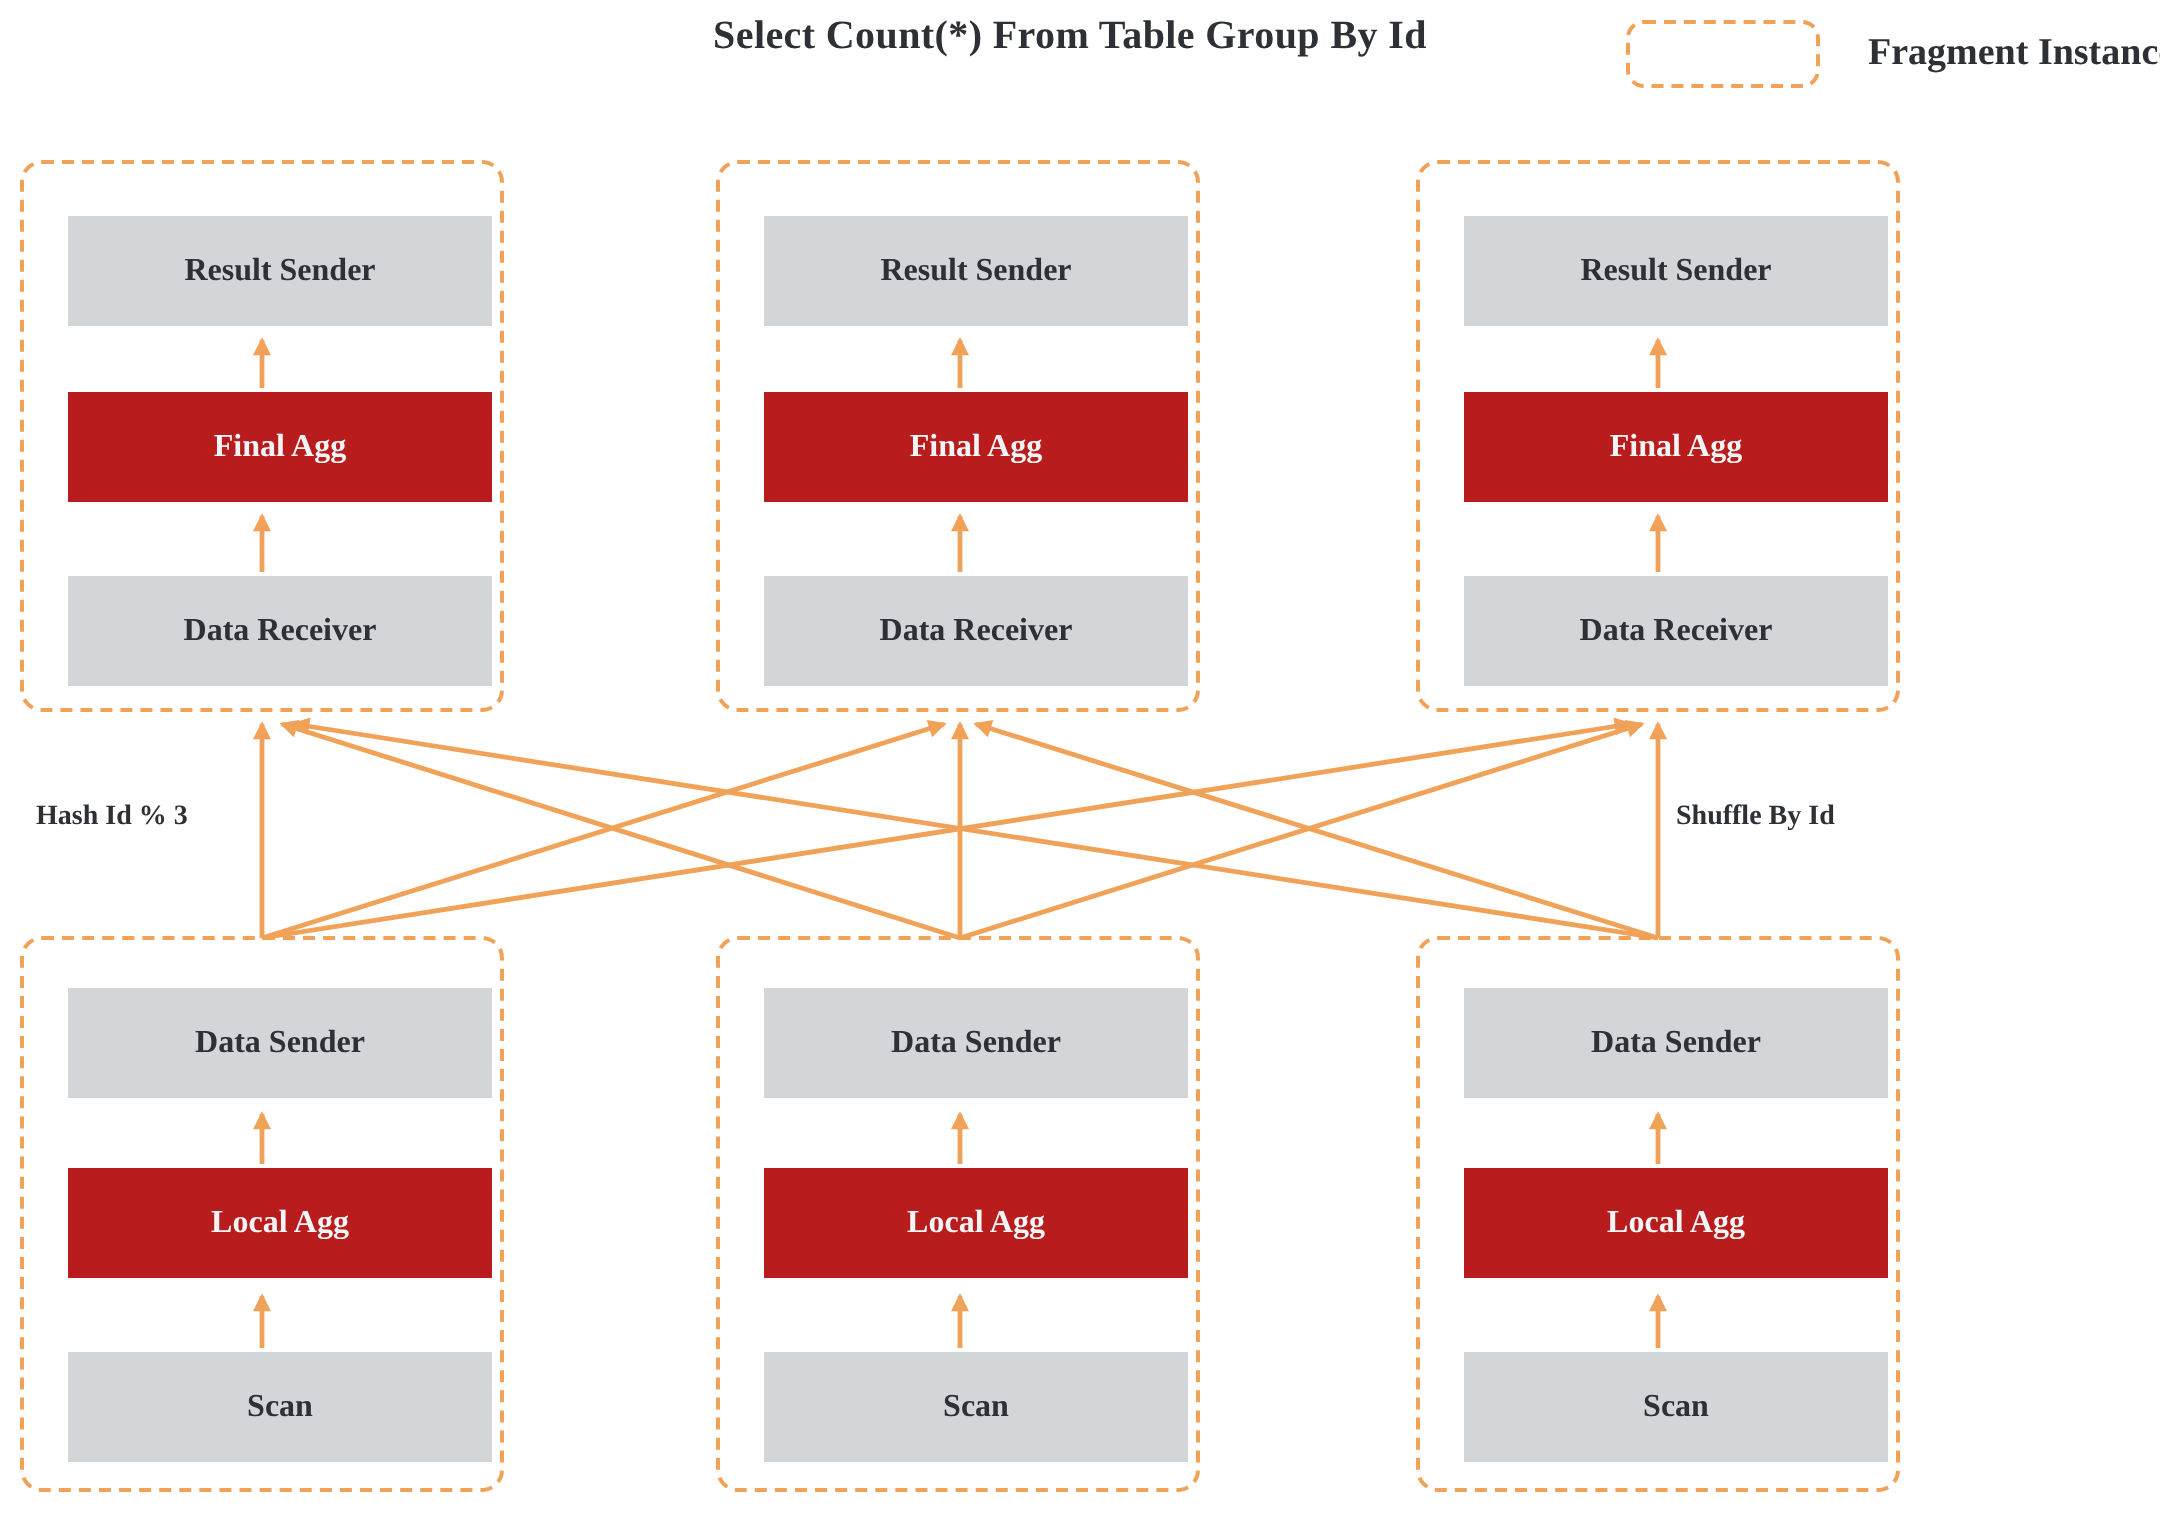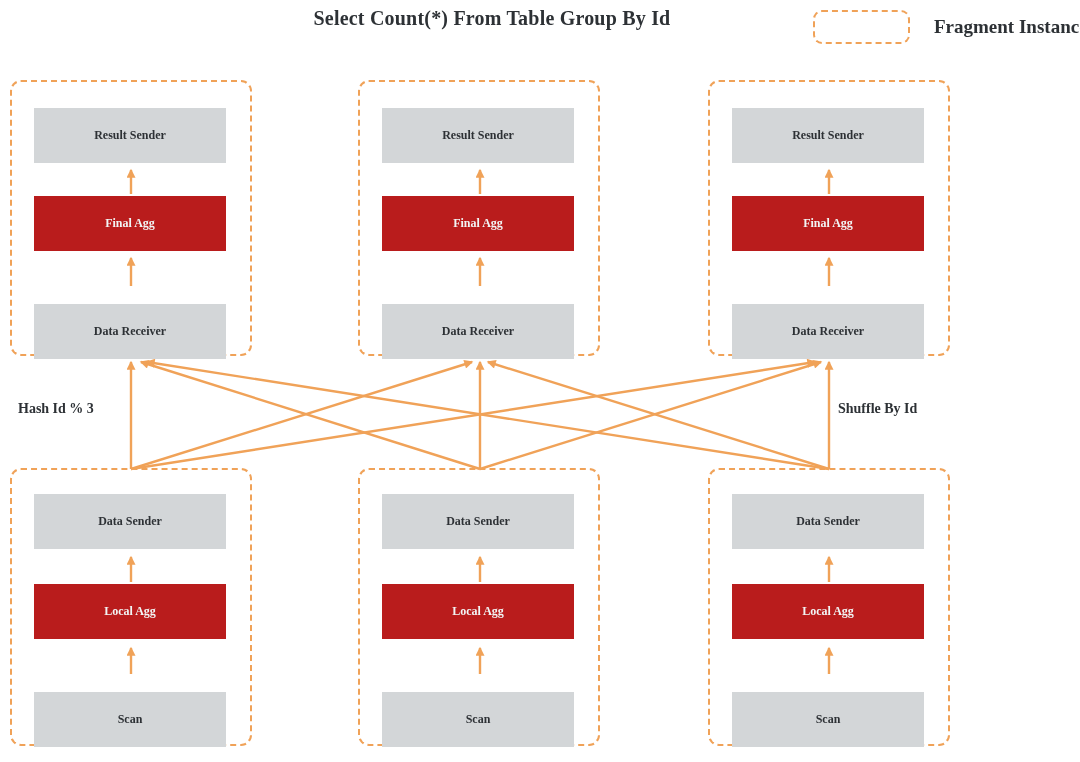--- a/index.html
+++ b/index.html
@@ -2,48 +2,48 @@
 <html><head>
 <meta charset="utf-8">
 <style>
   html,body{margin:0;padding:0;background:#ffffff;}
   .stage{
     position:relative;width:1080px;height:762px;background:#ffffff;overflow:hidden;
     font-family:"Liberation Serif","DejaVu Serif",serif;color:#2d3135;
   }
   .title{
     position:absolute;top:7px;left:0;width:984px;text-align:center;
-    font-weight:bold;font-size:20px;letter-spacing:.2px;
+    font-weight:bold;font-size:20px;letter-spacing:.2px;padding-left:43px;
   }
   .legend{position:absolute;left:813px;top:10px;display:flex;align-items:center;}
   .legend-swatch{
     width:97px;height:34px;box-sizing:border-box;border:2px dashed #F0A258;border-radius:9px;
     background:#ffffff;flex:0 0 auto;
   }
   .legend-label{font-weight:bold;font-size:19px;margin-left:24px;white-space:nowrap;}
   .edge-label{position:absolute;font-weight:bold;font-size:14px;white-space:nowrap;}
   .edge-label.left{left:18px;top:401px;}
   .edge-label.right{left:838px;top:401px;}
   .fragment{
     position:absolute;width:242px;box-sizing:border-box;
     border:2px dashed #F0A258;border-radius:11px;background:#ffffff;
   }
   .fragment.row-top{top:80px;height:276px;}
   .fragment.row-bottom{top:468px;height:278px;}
   .fragment.col-0{left:10px;}
   .fragment.col-1{left:358px;}
   .fragment.col-2{left:708px;}
   .node{
-    position:absolute;left:22px;width:192px;height:55px;
+    position:absolute;left:22px;width:212px;height:55px;
     display:flex;align-items:center;justify-content:center;
-    font-weight:bold;font-size:12px;text-align:center;
+    font-weight:bold;font-size:16px;text-align:center;
   }
   .node.n0{top:26px;}
   .node.n1{top:114px;}
-  .node.n2{top:206px;margin-top:16px;}
+  .node.n2{top:206px;}
   .row-bottom .node.n0{top:24px;text-align:center;}
   .node.gray{background:#D3D6D8;color:#2d3135;}
   .node.teal{background:#b91c1c;color:#F2F5F5;}
   .arrows{position:absolute;left:0;top:0;width:1080px;height:762px;pointer-events:none;}
 </style>
 </head>
 <body>
 
 <div class="stage">
 

